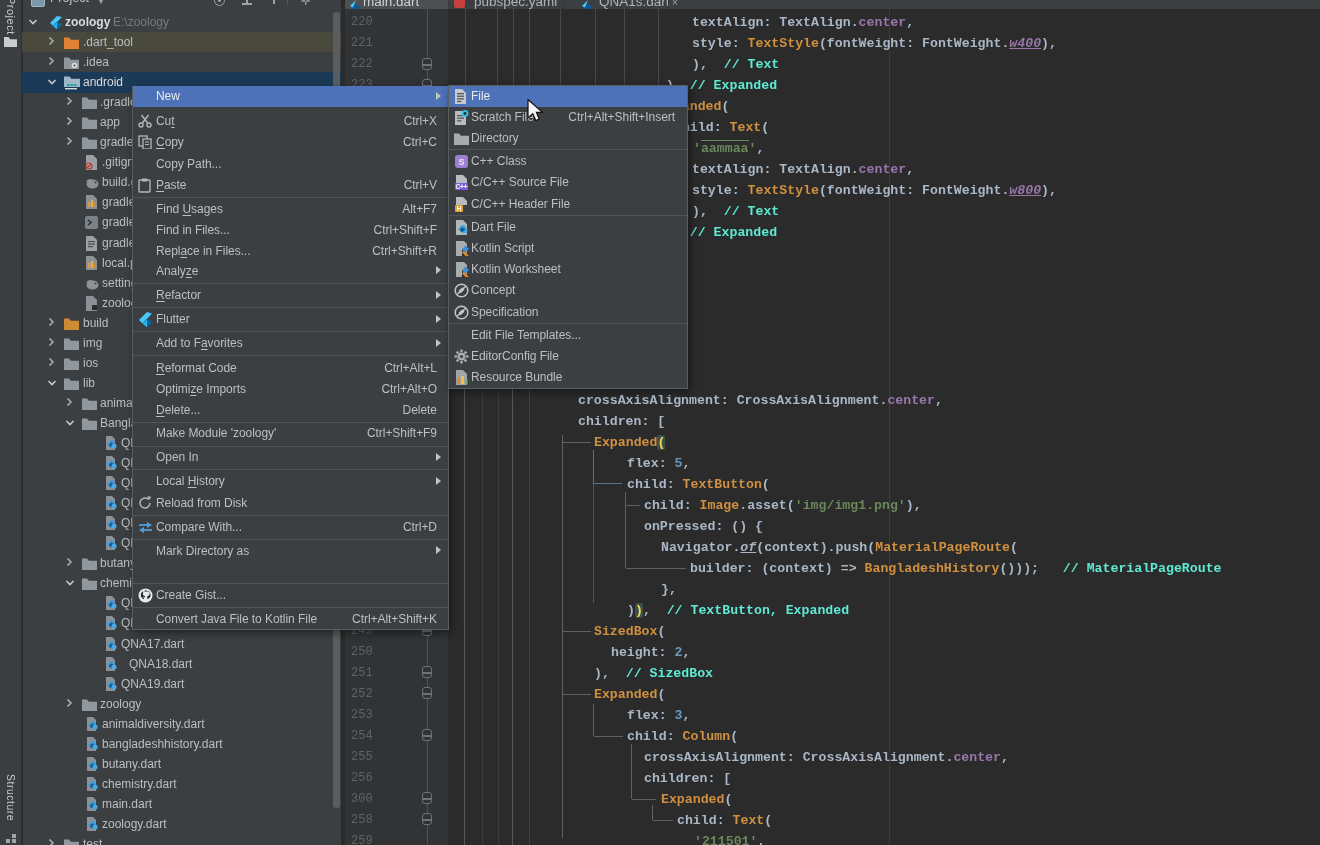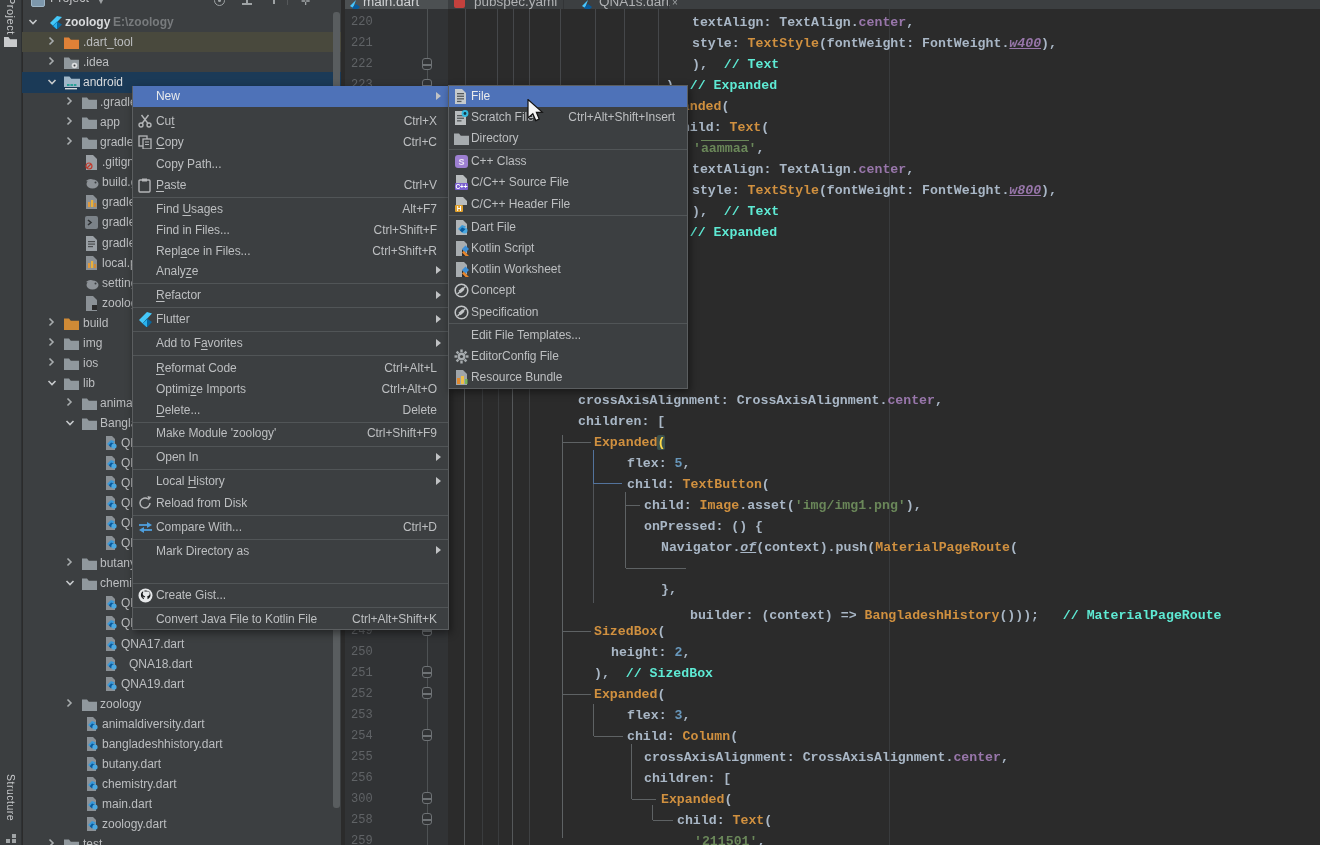--- a/index.html
+++ b/index.html
@@ -171,22 +171,23 @@
 <div class="cl" style="left:692px;top:200.5px;">),  <span class="cmt">// Text</span></div>
 <div class="cl" style="left:666px;top:221.5px;">), <span class="cmt">// Expanded</span></div>
 <div class="cl" style="left:578px;top:389.5px;">crossAxisAlignment: CrossAxisAlignment.<span class="pur">center</span>,</div>
 <div class="cl" style="left:578px;top:410.5px;">children: [</div>
 <div class="cl" style="left:594px;top:431.5px;"><span class="cls">Expanded</span><span style="background:#3b514d;border-radius:2px;color:#ffda4a;">(</span></div>
 <div class="cl" style="left:627px;top:452.5px;">flex: <span class="num">5</span>,</div>
 <div class="cl" style="left:627px;top:473.5px;">child: <span class="cls">TextButton</span>(</div>
 <div class="cl" style="left:644px;top:494.5px;">child: <span class="cls">Image</span>.asset(<span class="str">'img/img1.png'</span>),</div>
 <div class="cl" style="left:644px;top:515.5px;">onPressed: () {</div>
 <div class="cl" style="left:661px;top:536.5px;">Navigator.<span class="ital">of</span>(context).push(<span class="cls">MaterialPageRoute</span>(</div>
-<div class="cl" style="left:690px;top:557.5px;margin-top:47px;">builder: (context) =&gt; <span class="cls">BangladeshHistory</span>()));   <span class="cmt">// MaterialPageRoute</span></div>
+<div class="cl" style="left:690px;top:557.5px;">builder: (context) =&gt; <span class="cls">BangladeshHistory</span>()));   <span class="cmt">// MaterialPageRoute</span></div>
 <div class="cl" style="left:661px;top:578.5px;">},</div>
+<div class="cl" style="left:627px;top:599.5px;">)<span style="background:#3b514d;border-radius:2px;color:#ffda4a;">)</span>,  <span class="cmt">// TextButton, Expanded</span></div>
 <div class="cl" style="left:594px;top:620.5px;"><span class="cls">SizedBox</span>(</div>
 <div class="cl" style="left:611px;top:641.5px;">height: <span class="num">2</span>,</div>
 <div class="cl" style="left:594px;top:662.5px;">),  <span class="cmt">// SizedBox</span></div>
 <div class="cl" style="left:594px;top:683.5px;"><span class="cls">Expanded</span>(</div>
 <div class="cl" style="left:627px;top:704.5px;">flex: <span class="num">3</span>,</div>
 <div class="cl" style="left:627px;top:725.5px;">child: <span class="cls">Column</span>(</div>
 <div class="cl" style="left:644px;top:746.5px;">crossAxisAlignment: CrossAxisAlignment.<span class="pur">center</span>,</div>
 <div class="cl" style="left:644px;top:767.5px;">children: [</div>
 <div class="cl" style="left:661px;top:788.5px;"><span class="cls">Expanded</span>(</div>
 <div class="cl" style="left:677px;top:809.5px;">child: <span class="cls">Text</span>(</div>
@@ -220,21 +221,21 @@
 <div class="trow" style="top:11.9px;">
         <div class="chev" style="left:28px;top:5px;width:10px;height:8px;"><svg width="10" height="8">
             <path d="M1.5 2 L5 5.5 L8.5 2" fill="none" stroke="#c6c9cb" stroke-width="1.6"></path>
           </svg></div>
         <div class="ticon" style="left:49px;"><svg width="13" height="13">
             <polygon points="8,0 1,7 4.2,10 13,1" fill="#45c8f9"></polygon>
             <polygon points="8,5.5 3.5,10 8,13.5 13,8.5" fill="#0868a0"></polygon>
             <polygon points="4.2,10 8,13.5 8,6" fill="#29b2ee"></polygon>
           </svg></div>
         <span class="nm" style="left:65px;color:#d8dadc;font-weight:bold;">zoology</span>
-        <span class="nm dim" style="left:113px;font-weight:bold;">E:\zoology</span>
+        <span class="nm dim" style="left:113px;">E:\zoology</span>
       </div>
 <div class="trow" style="top:32.0px;">
         <div style="position:absolute;left:22px;top:0;width:319px;height:20px;background:#49493d;"></div>
         <div class="chev" style="left:47px;top:4px;width:8px;height:10px;"><svg width="8" height="10">
             <path d="M2.5 1.5 L6 5 L2.5 8.5" fill="none" stroke="#a8acae" stroke-width="1.6"></path>
           </svg></div>
         <div class="ticon" style="left:64px;"><svg width="15" height="13">
             <path d="M0 1.5 h5 l1.8 2.2 H15 v9.3 H0 z" fill="#df8137"></path>
           </svg></div>
         <span class="nm" style="left:83px;">.dart_tool</span>

